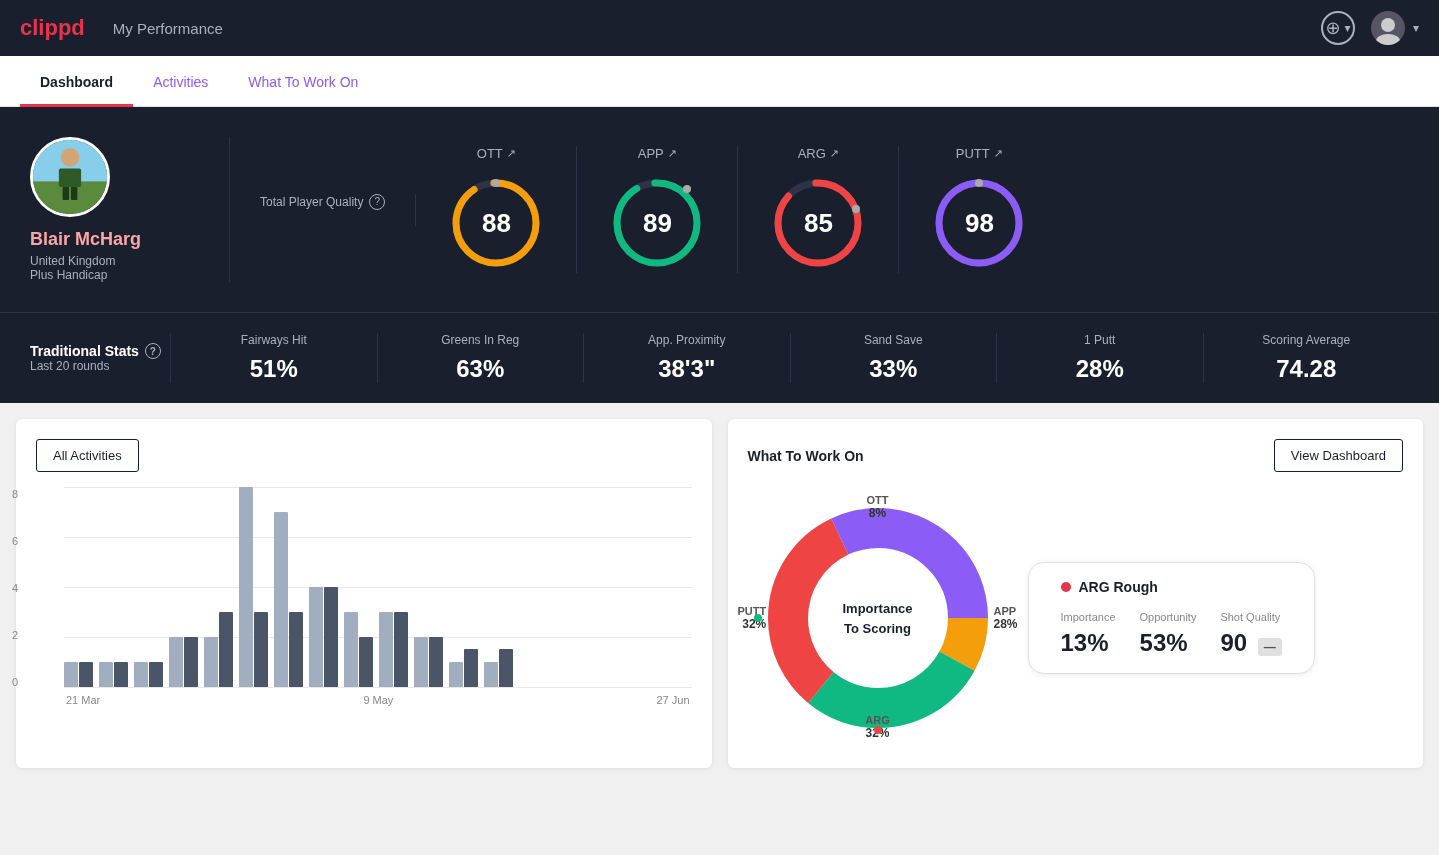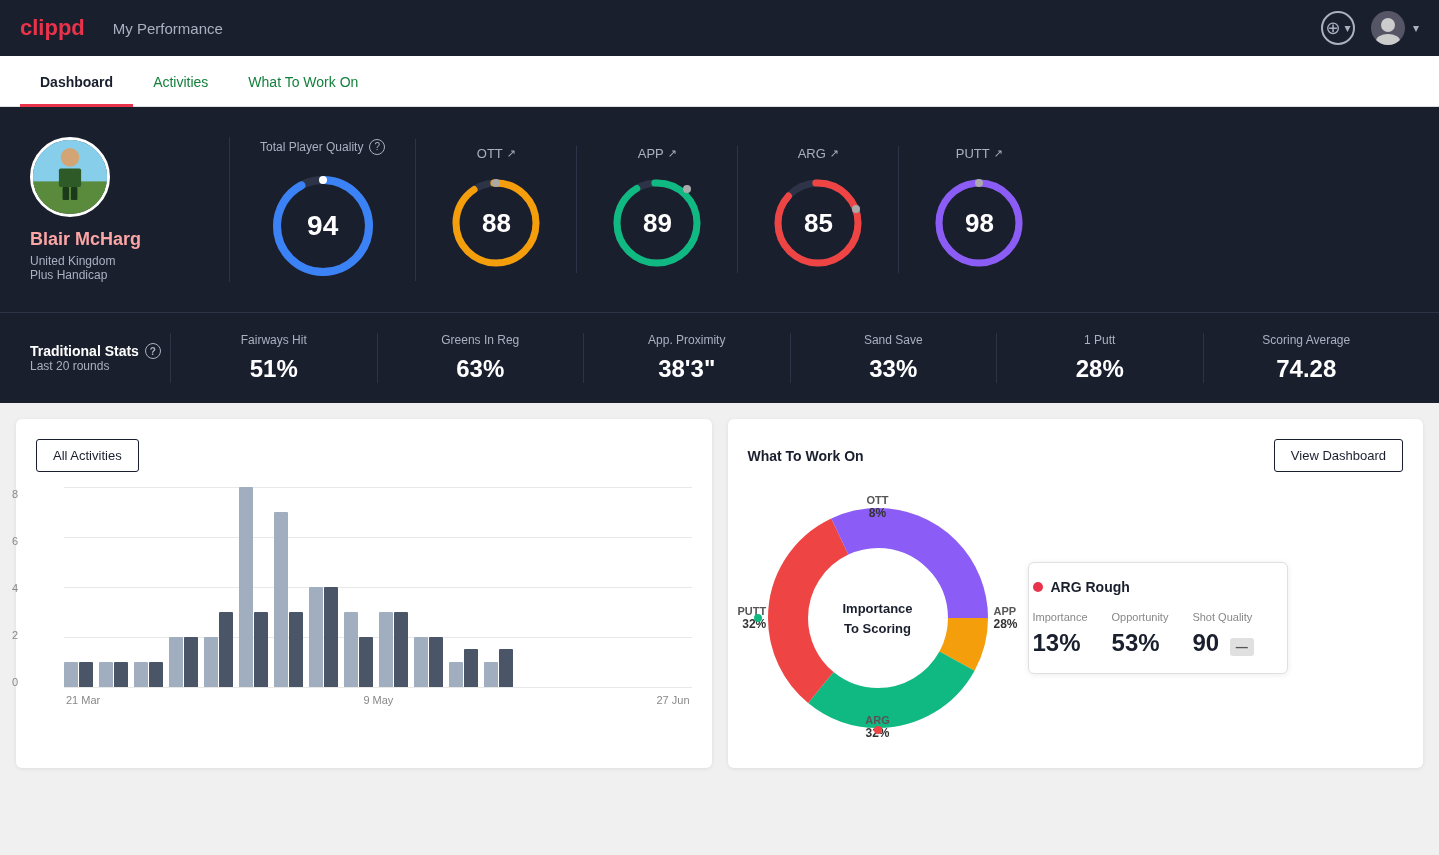--- a/index.html
+++ b/index.html
@@ -57,21 +57,21 @@
     
     .tabs-bar {
       background: #fff;
       display: flex;
       align-items: center;
       padding: 0 20px;
       border-bottom: 1px solid #e0e0e0;
     }
     .tab {
       padding: 18px 20px 14px;
-      color: #15803d;
+      color: #8b5cf6;
       font-size: 14px;
       cursor: pointer;
       border-bottom: 3px solid transparent;
       margin-bottom: -1px;
     }
     .tab.active {
       color: #1a1f2e;
       border-bottom: 3px solid #e8334a;
       font-weight: 600;
     }
@@ -359,22 +359,22 @@
 
     
     .wtwo-content {
       display: flex;
       gap: 20px;
       align-items: center;
     }
     .info-card {
       background: #fff;
       border: 1px solid #e0e0e0;
-      border-radius: 6px;
-      padding: 16px 4px;
+      border-radius: 16px;
+      padding: 16px 32px;
       min-width: 260px;
       box-shadow: 0 1px 6px rgba(0,0,0,0.08);
       text-decoration: underline;
     }
     .info-card-title {
       display: flex;
       align-items: center;
       gap: 8px;
       font-size: 14px;
       font-weight: 600;
@@ -466,28 +466,20 @@
       <div class="player-handicap">Plus Handicap</div>
     </div>
 
     <div class="scores-section">
 
       <div class="total-quality">
         <div class="tq-label">
           <span>Total Player Quality</span>
           <span class="info-icon">?</span>
         </div>
-        <div class="gauge-wrap">
-          <svg width="110" height="110" viewBox="0 0 110 110">
-            <circle cx="55" cy="55" r="46" fill="none" stroke="#2e3448" stroke-width="8"></circle>
-            <circle cx="55" cy="55" r="46" fill="none" stroke="#3b82f6" stroke-width="8" stroke-dasharray="265 24" stroke-dashoffset="71" stroke-linecap="round"></circle>
-            <circle cx="55" cy="9" r="4" fill="#fff"></circle>
-          </svg>
-          <span class="gauge-label">94</span>
-        </div>
       </div>
 
       <div class="sub-scores">
 
         <div class="sub-score-item">
           <div class="sub-score-header">
             <span>OTT</span>
               <span class="arrow-icon">↗</span>
           </div>
           <div class="gauge-wrap">

